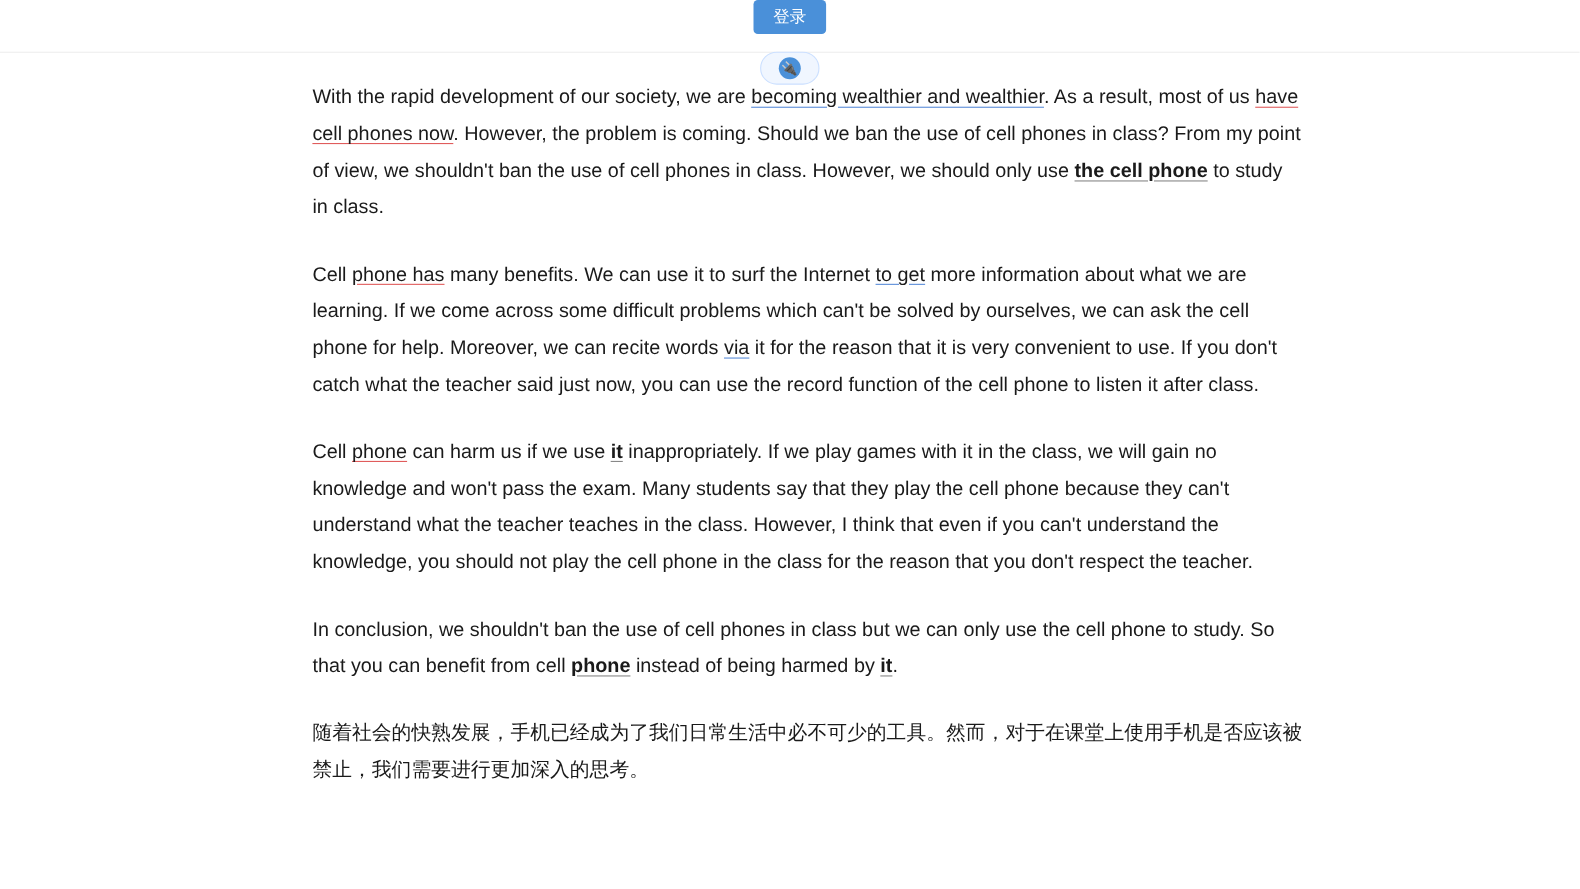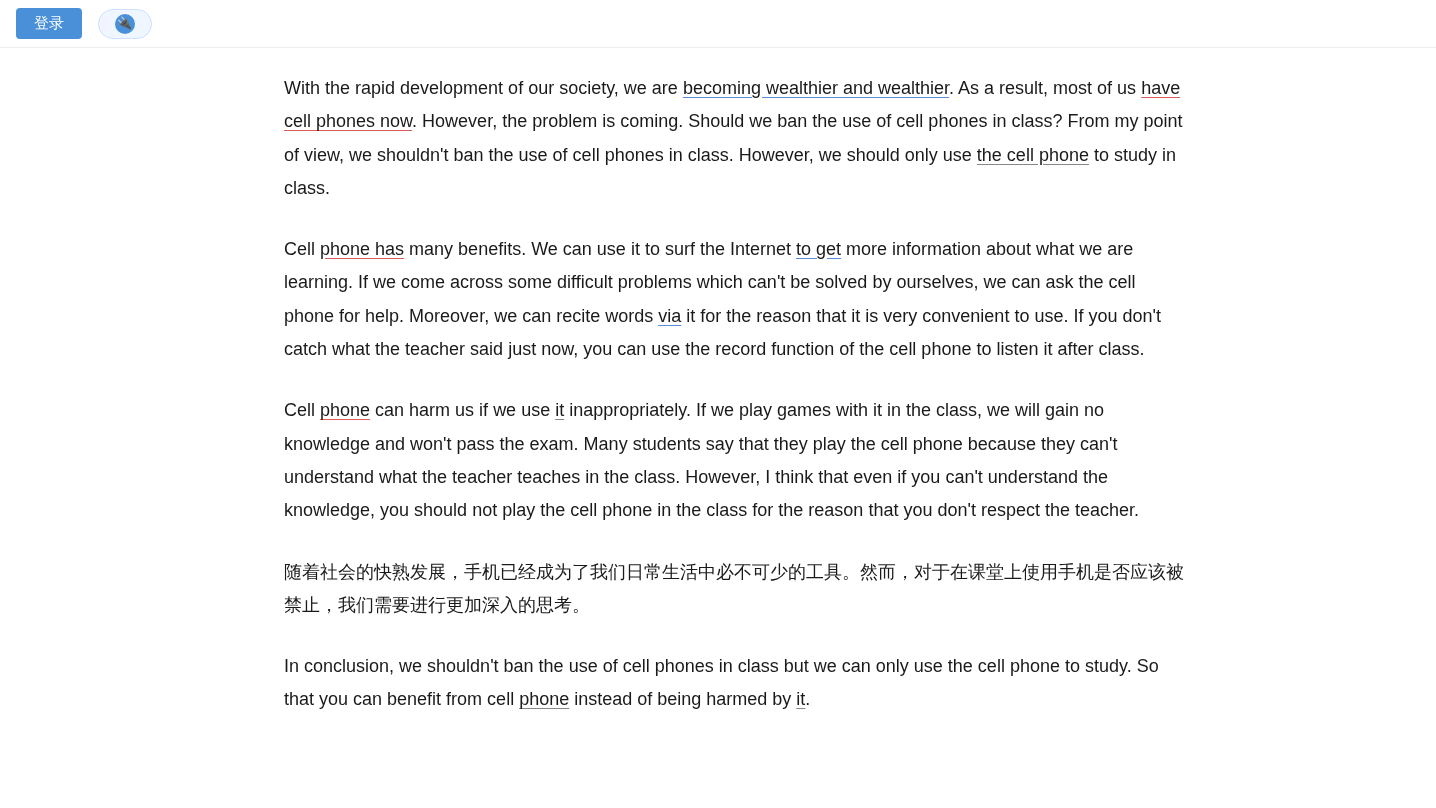--- a/index.html
+++ b/index.html
@@ -23,20 +23,21 @@
       left: 0;
       width: 100%;
       height: 48px;
       background: #fff;
       display: flex;
       align-items: center;
       gap: 16px;
       padding: 0 16px;
       z-index: 100;
       border-bottom: 1px solid #eee;
+      flex-direction: column;
     }
 
     .login-btn {
       background: #4a90d9;
       color: #fff;
       border: none;
       border-radius: 4px;
       padding: 6px 18px;
       font-size: 15px;
       cursor: pointer;
@@ -93,20 +94,21 @@
     .underline-red {
       text-decoration: underline;
       text-decoration-color: #e05c5c;
       text-underline-offset: 3px;
     }
 
     .underline-gray {
       text-decoration: underline;
       text-decoration-color: #888;
       text-underline-offset: 3px;
+      font-weight: bold;
     }
   </style>
 </head>
 <body>
 
 <div class="top-bar">
   <button class="login-btn">登录</button>
   <div class="plugin-banner">
     <span class="plugin-icon">🔌</span>
   </div>
@@ -119,19 +121,19 @@
   </p>
 
   <p class="paragraph">
     Cell <span class="underline-red">phone has</span> many benefits. We can use it to surf the Internet <span class="underline-blue">to get</span> more information about what we are learning. If we come across some difficult problems which can't be solved by ourselves, we can ask the cell phone for help. Moreover, we can recite words <span class="underline-blue">via</span> it for the reason that it is very convenient to use. If you don't catch what the teacher said just now, you can use the record function of the cell phone to listen it after class.
   </p>
 
   <p class="paragraph">
     Cell <span class="underline-red">phone</span> can harm us if we use <span class="underline-gray">it</span> inappropriately. If we play games with it in the class, we will gain no knowledge and won't pass the exam. Many students say that they play the cell phone because they can't understand what the teacher teaches in the class. However, I think that even if you can't understand the knowledge, you should not play the cell phone in the class for the reason that you don't respect the teacher.
   </p>
 
-  <p class="paragraph">随着社会的快熟发展，手机已经成为了我们日常生活中必不可少的工具。然而，对于在课堂上使用手机是否应该被禁止，我们需要进行更加深入的思考。</p>
-
   <p class="paragraph">
     In conclusion, we shouldn't ban the use of cell phones in class but we can only use the cell phone to study. So that you can benefit from cell <span class="underline-gray">phone</span> instead of being harmed by <span class="underline-gray">it</span>.
   </p>
 
+  <p class="paragraph">随着社会的快熟发展，手机已经成为了我们日常生活中必不可少的工具。然而，对于在课堂上使用手机是否应该被禁止，我们需要进行更加深入的思考。</p>
+
 </div>
 
 </body></html>

